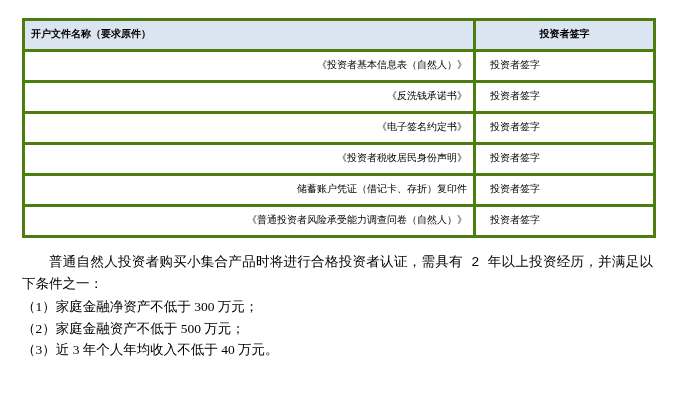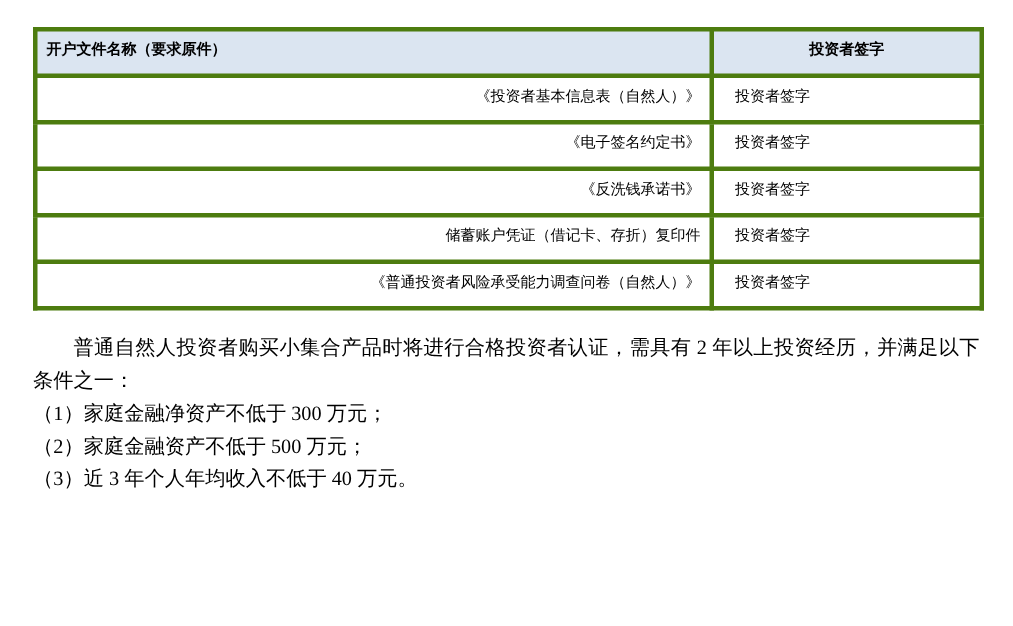--- a/index.html
+++ b/index.html
@@ -59,20 +59,21 @@
     font-size: 13.5px;
     line-height: 1.62;
   }
   .notes .note-title {
     font-weight: bold;
     margin-bottom: 2px;
   }
   .notes .note-para {
     text-indent: 2em;
     text-align: justify;
+    font-family: Liberation Mono, monospace;
   }
   .notes .note-item {
     text-indent: 0;
   }
 </style>
 </head>
 <body>
 
 <div class="page">
 
@@ -86,25 +87,29 @@
         <th class="head-1">开户文件名称（要求原件）</th>
         <th class="head-2">投资者签字</th>
       </tr>
     </thead>
     <tbody>
       <tr>
         <td class="cell-name">《投资者基本信息表（自然人）》</td>
         <td class="cell-sign">投资者签字</td>
       </tr>
       <tr>
+        <td class="cell-name">《反洗钱承诺书》</td>
+        <td class="cell-sign">投资者签字</td>
+      </tr>
+      <tr>
         <td class="cell-name">《电子签名约定书》</td>
         <td class="cell-sign">投资者签字</td>
       </tr>
       <tr>
-        <td class="cell-name">《反洗钱承诺书》</td>
+        <td class="cell-name">《投资者税收居民身份声明》</td>
         <td class="cell-sign">投资者签字</td>
       </tr>
       <tr>
         <td class="cell-name">  储蓄账户凭证（借记卡、存折）复印件</td>
         <td class="cell-sign">投资者签字</td>
       </tr>
       <tr>
         <td class="cell-name">《普通投资者风险承受能力调查问卷（自然人）》</td>
         <td class="cell-sign">投资者签字</td>
       </tr>

